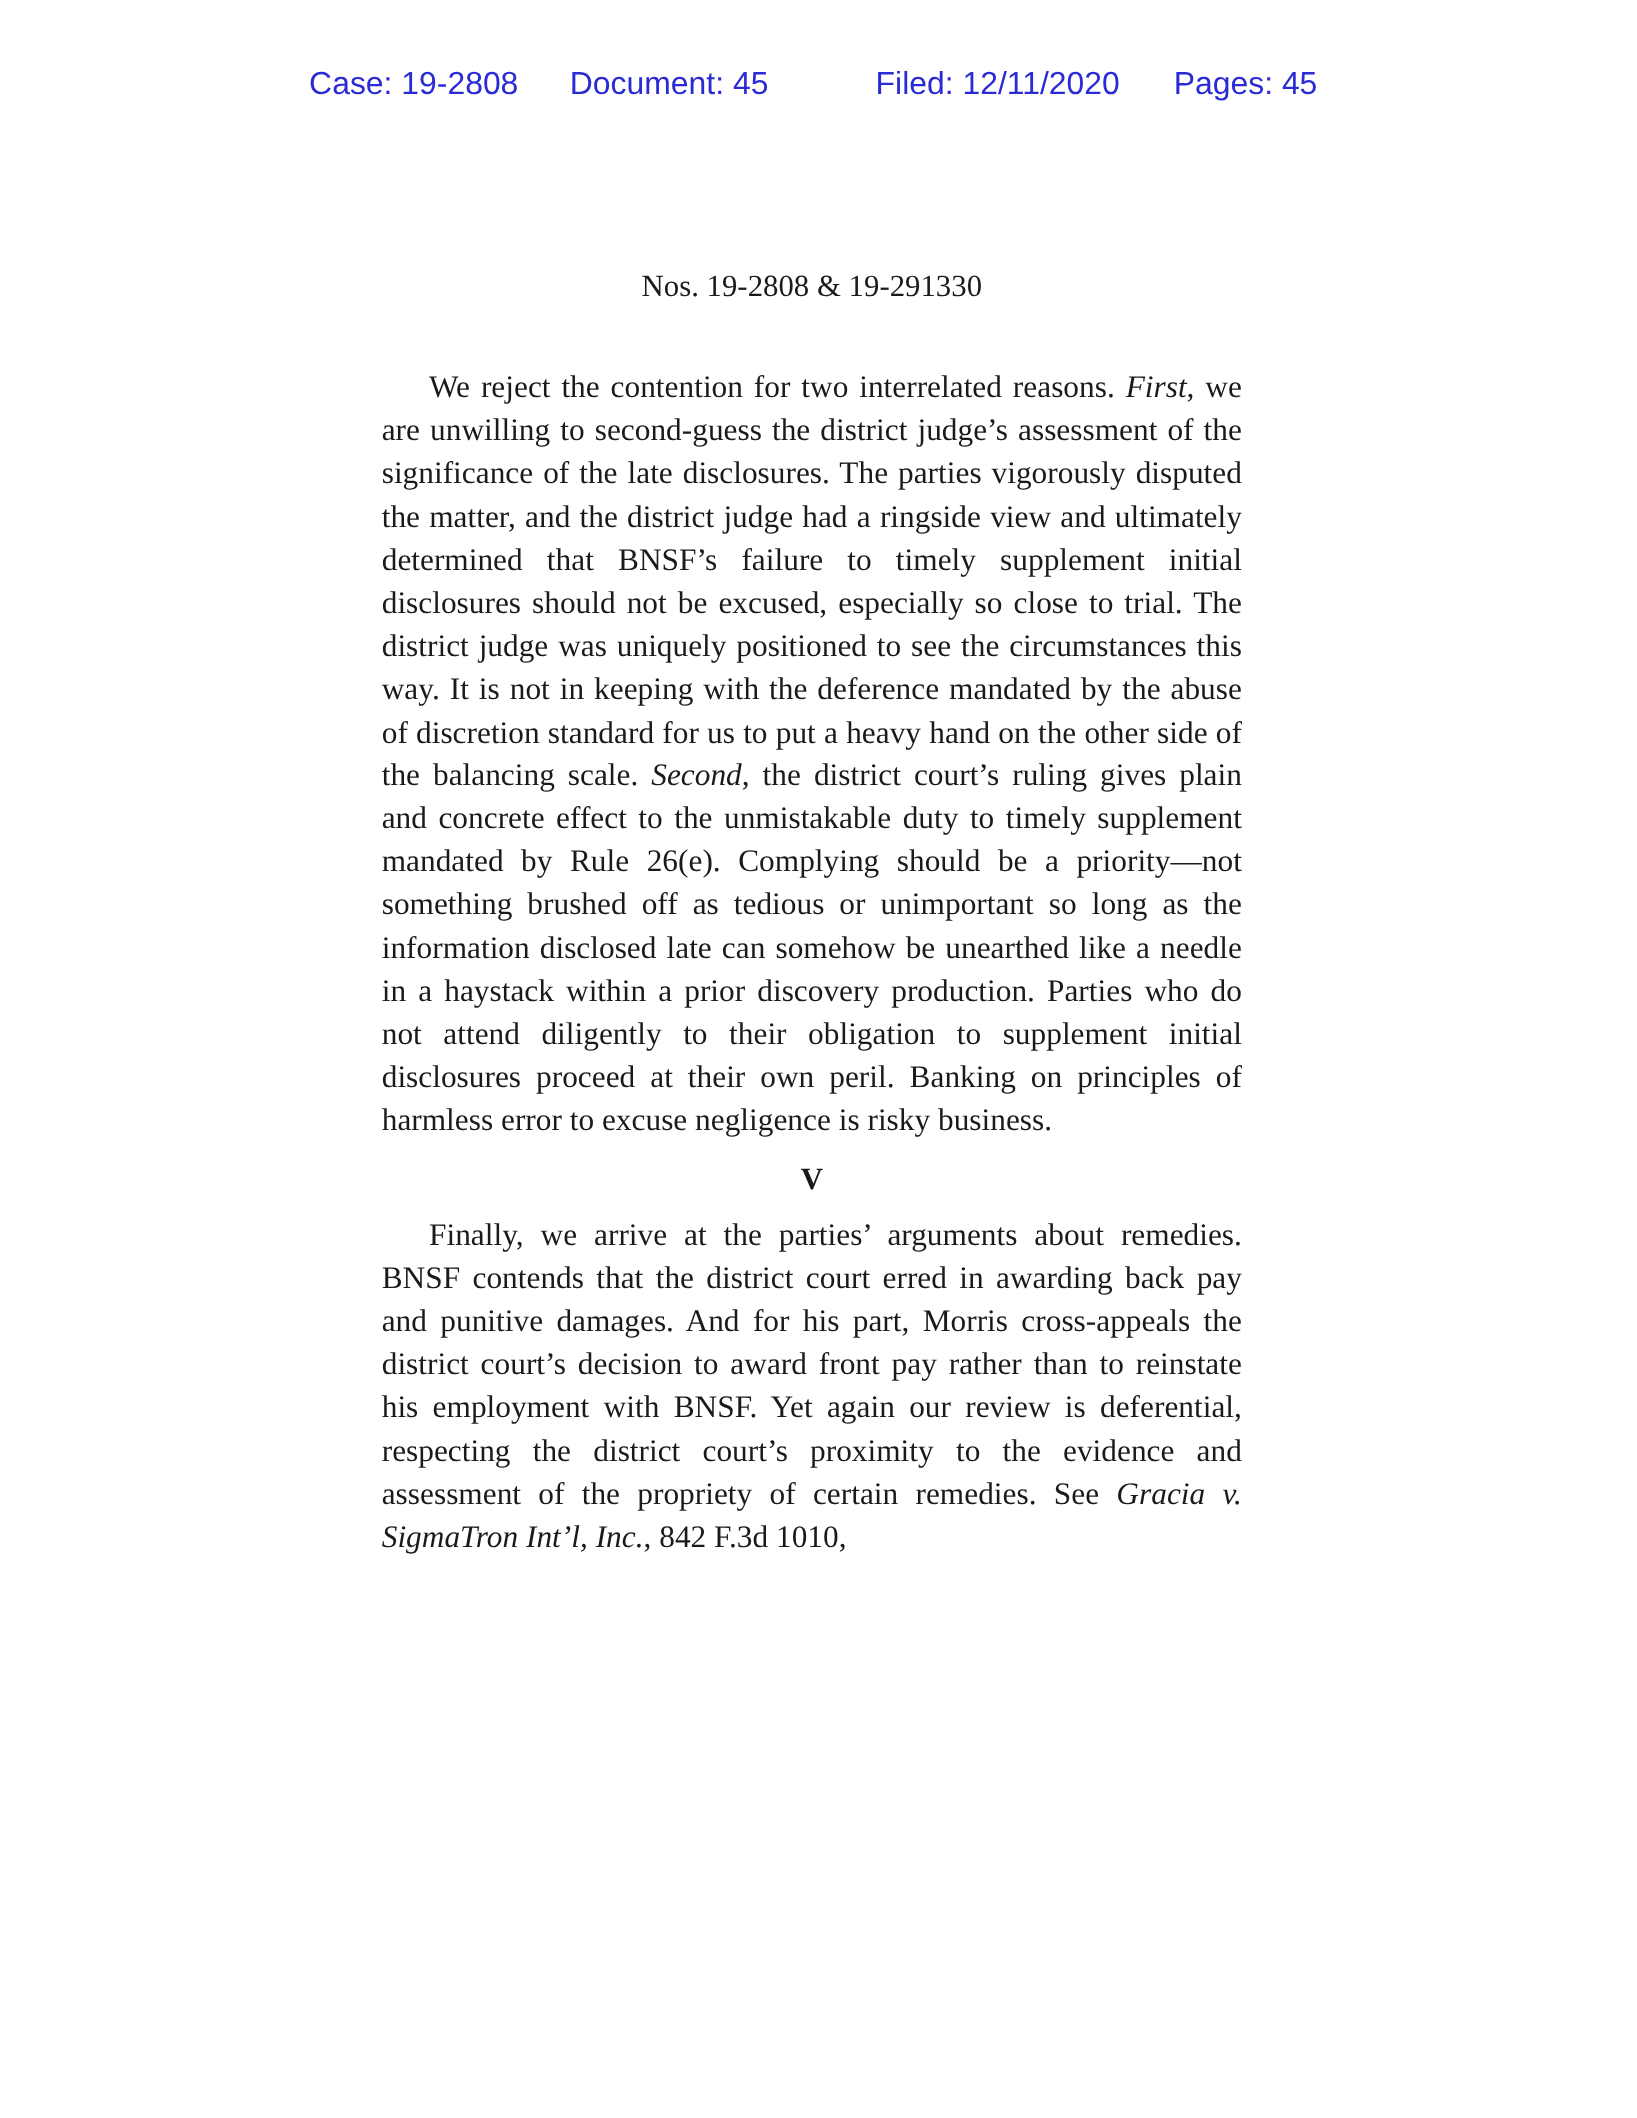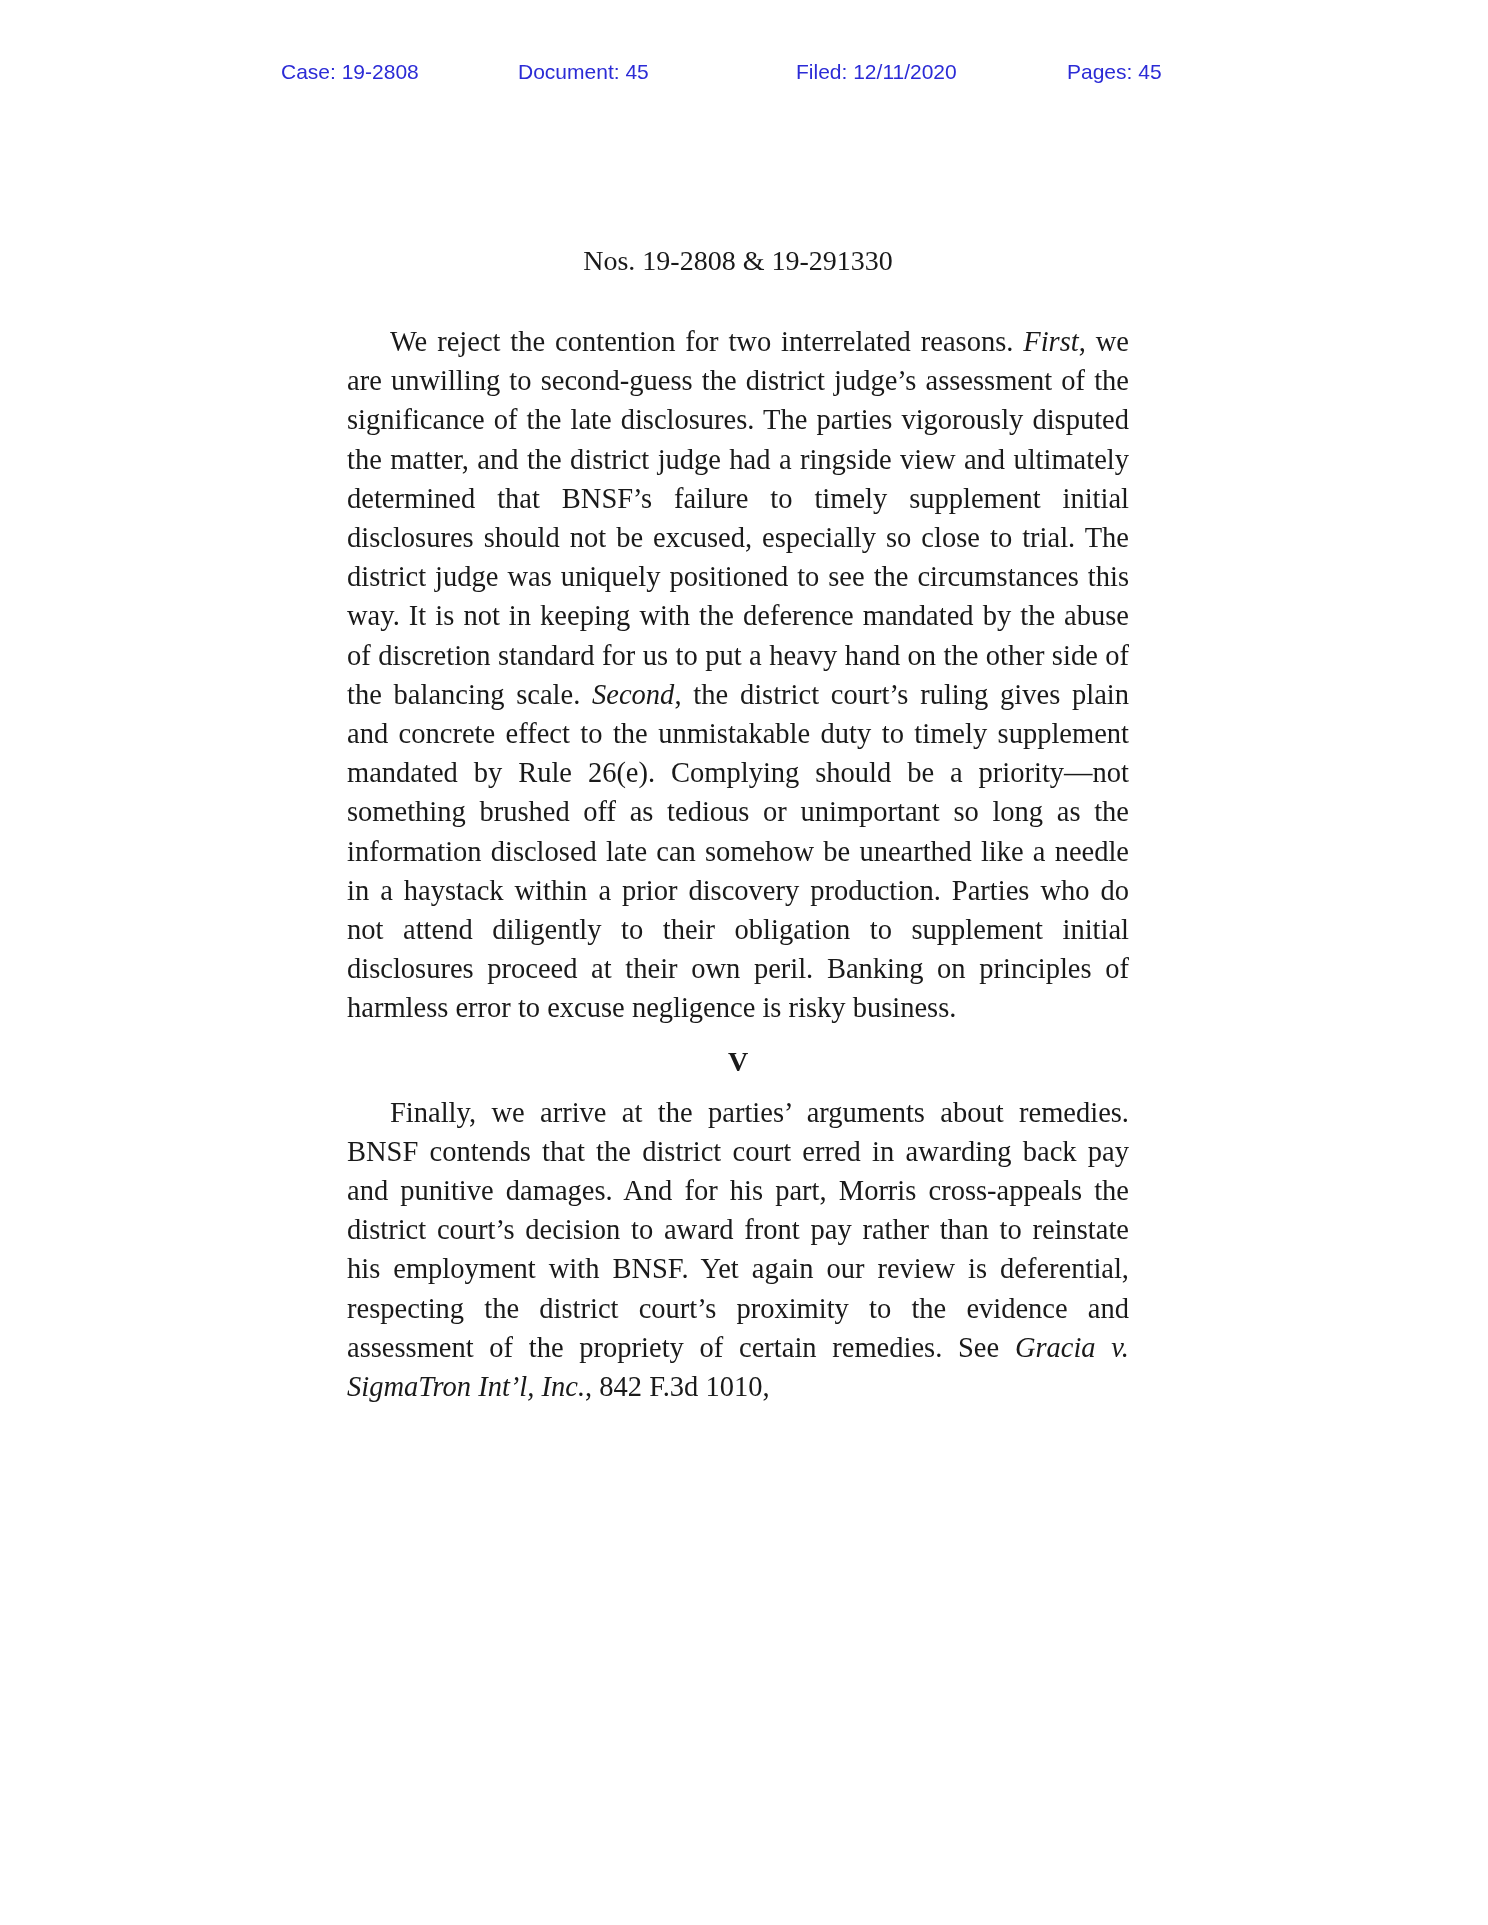--- a/index.html
+++ b/index.html
@@ -1,37 +1,37 @@
 <!DOCTYPE html>
 <html><head>
 <meta charset="utf-8">
 <style>
   html, body { margin: 0; padding: 0; background: #ffffff; }
   body { width: 1488px; height: 1925px; position: relative; overflow: hidden; }
   .stamp {
     position: absolute; top: 60px; left: 0; width: 1488px; height: 40px;
-    font-family: "Liberation Sans", sans-serif; font-size: 21px; color: #2b2bd6; text-decoration: underline;
+    font-family: "Liberation Sans", sans-serif; font-size: 29px; color: #2b2bd6; text-decoration: underline;
   }
   .stamp span { position: absolute; top: 0; white-space: nowrap; }
   .page {
     position: absolute; left: 347px; top: 0; width: 782px;
     font-family: "Liberation Serif", serif; color: #1a1a1a;
   }
   .running-head {
     position: absolute; top: 245px; left: 0; width: 782px;
     font-size: 28px; display: flex; justify-content: center;
   }
   .body-text {
     position: absolute; top: 322px; left: 0; width: 782px;
     font-size: 28.5px; line-height: 39.2px; text-align: justify;
     hyphens: manual;
   }
   .body-text p { margin: 0; }
   .body-text p.indent { text-indent: 43px; }
-  .body-text p.gap { }
+  .body-text p.gap { margin-top: 11px; }
   .section-heading {
     text-align: center; font-weight: bold; font-size: 28px;
     margin: 14px 0 12px 0; line-height: 39px;
   }
   i { font-style: italic; }
 </style>
 </head>
 <body>
 
 <div class="stamp">

